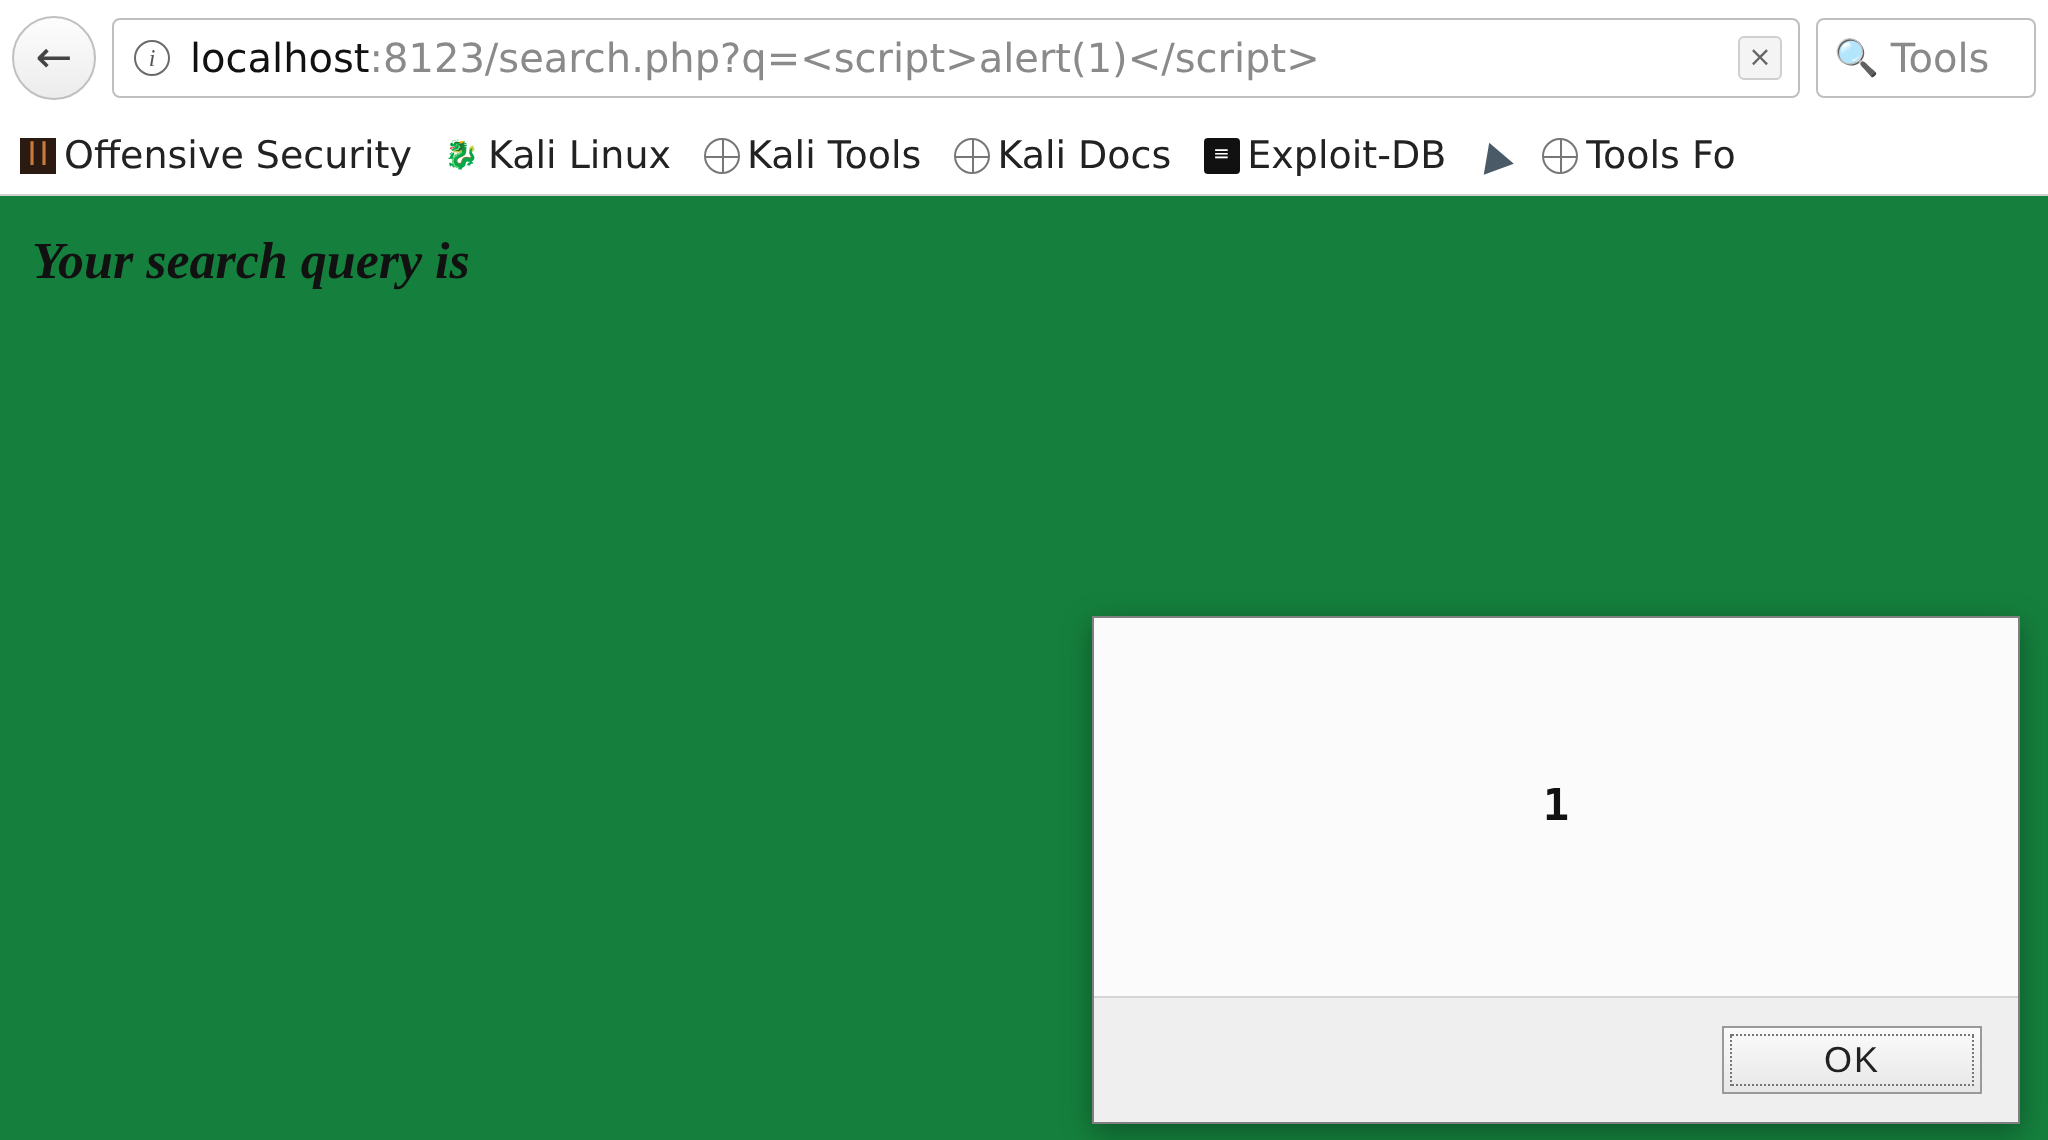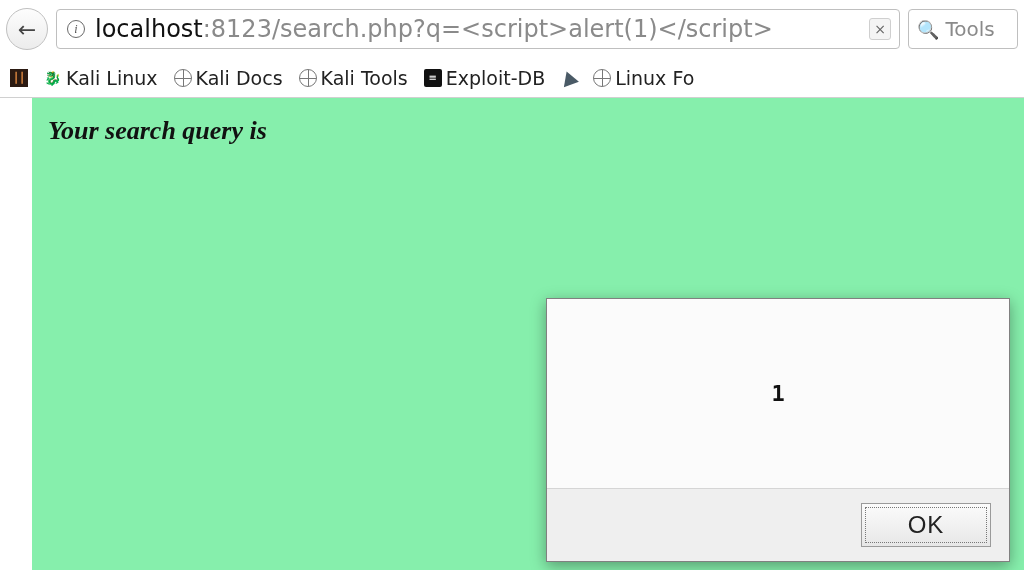--- a/index.html
+++ b/index.html
@@ -49,21 +49,21 @@
     border: 1.5px solid #6a6a6a;
     border-radius: 50%;
     display: flex; align-items: center; justify-content: center;
     font-size: 12px;
     color: #555;
     font-family: Georgia, serif;
     font-style: italic;
     margin-right: 10px;
   }
   .url-text {
-    font-size: 24px;
+    font-size: 20px;
     color: #8a8a8a;
     white-space: nowrap;
     overflow: hidden;
   }
   .url-text .host { color: #111; font-weight: 500; }
   .url-clear {
     position: absolute;
     right: 8px;
     top: 50%;
     transform: translateY(-50%);
@@ -133,24 +133,23 @@
   }
   .bm-icon.exploit{
     background:#111;color:#fff;font-size:10px;padding:1px;border-radius:2px;
   }
   .bm-icon.aircrack{
     width:0;height:0;border-left:8px solid transparent;border-right:8px solid transparent;
     border-bottom:14px solid #4a5a66; transform: rotate(-20deg);
   }
   
   .page {
-    background: #86efac;
+    background: #15803d;
     position: relative;
     height: calc(570px - 58px - 40px);
-    margin-left: 32px;
   }
   .page-heading {
     font-family: Georgia, "Times New Roman", serif;
     font-style: italic;
     font-weight: bold;
     font-size: 26px;
     color: #111;
     padding: 18px 16px;
   }
   
@@ -175,26 +174,26 @@
     border-bottom: 1px solid #d5d5d5;
   }
   .alert-footer {
     background: #efefef;
     padding: 14px 18px;
     display: flex;
     justify-content: flex-end;
   }
   .alert-ok {
     min-width: 130px;
-    height: 44px;
+    height: 34px;
     border: 1px solid #9a9a9a;
     outline: 1px dotted #777;
     outline-offset: -5px;
     background: linear-gradient(#fbfbfb,#e7e7e7);
-    font-size: 24px;
+    font-size: 18px;
     letter-spacing: 1px;
     color: #222;
     cursor: pointer;
   }
 </style>
 </head>
 <body>
 
 <div class="nav-row">
   <div class="back-button">
@@ -211,43 +210,44 @@
 
   <div class="search-box">
     <span class="mag">🔍</span>
     <span>Tools</span>
   </div>
 </div>
 
 <div class="bookmarks">
   <div class="bookmark">
     <span class="bm-icon offsec">┃┃</span>
+    <span>Offensive Security</span>
   </div>
   <div class="bookmark">
     <span class="bm-icon kali">🐉</span>
     <span>Kali Linux</span>
   </div>
   <div class="bookmark">
     <span class="bm-icon globe"></span>
+    <span>Kali Tools</span>
+  </div>
+  <div class="bookmark">
+    <span class="bm-icon globe"></span>
     <span>Kali Docs</span>
-  </div>
-  <div class="bookmark">
-    <span class="bm-icon globe"></span>
-    <span>Kali Tools</span>
   </div>
   <div class="bookmark">
     <span class="bm-icon exploit">≡</span>
     <span>Exploit-DB</span>
   </div>
   <div class="bookmark">
     <span class="bm-icon aircrack"></span>
   </div>
   <div class="bookmark">
     <span class="bm-icon globe"></span>
-    <span>Linux Fo</span>
+    <span>Tools Fo</span>
   </div>
 </div>
 
 <div class="page">
   <div class="page-heading">Your search query is</div>
 
   <div class="alert-dialog">
     <div class="alert-body">1</div>
     <div class="alert-footer">
       <button class="alert-ok">OK</button>

